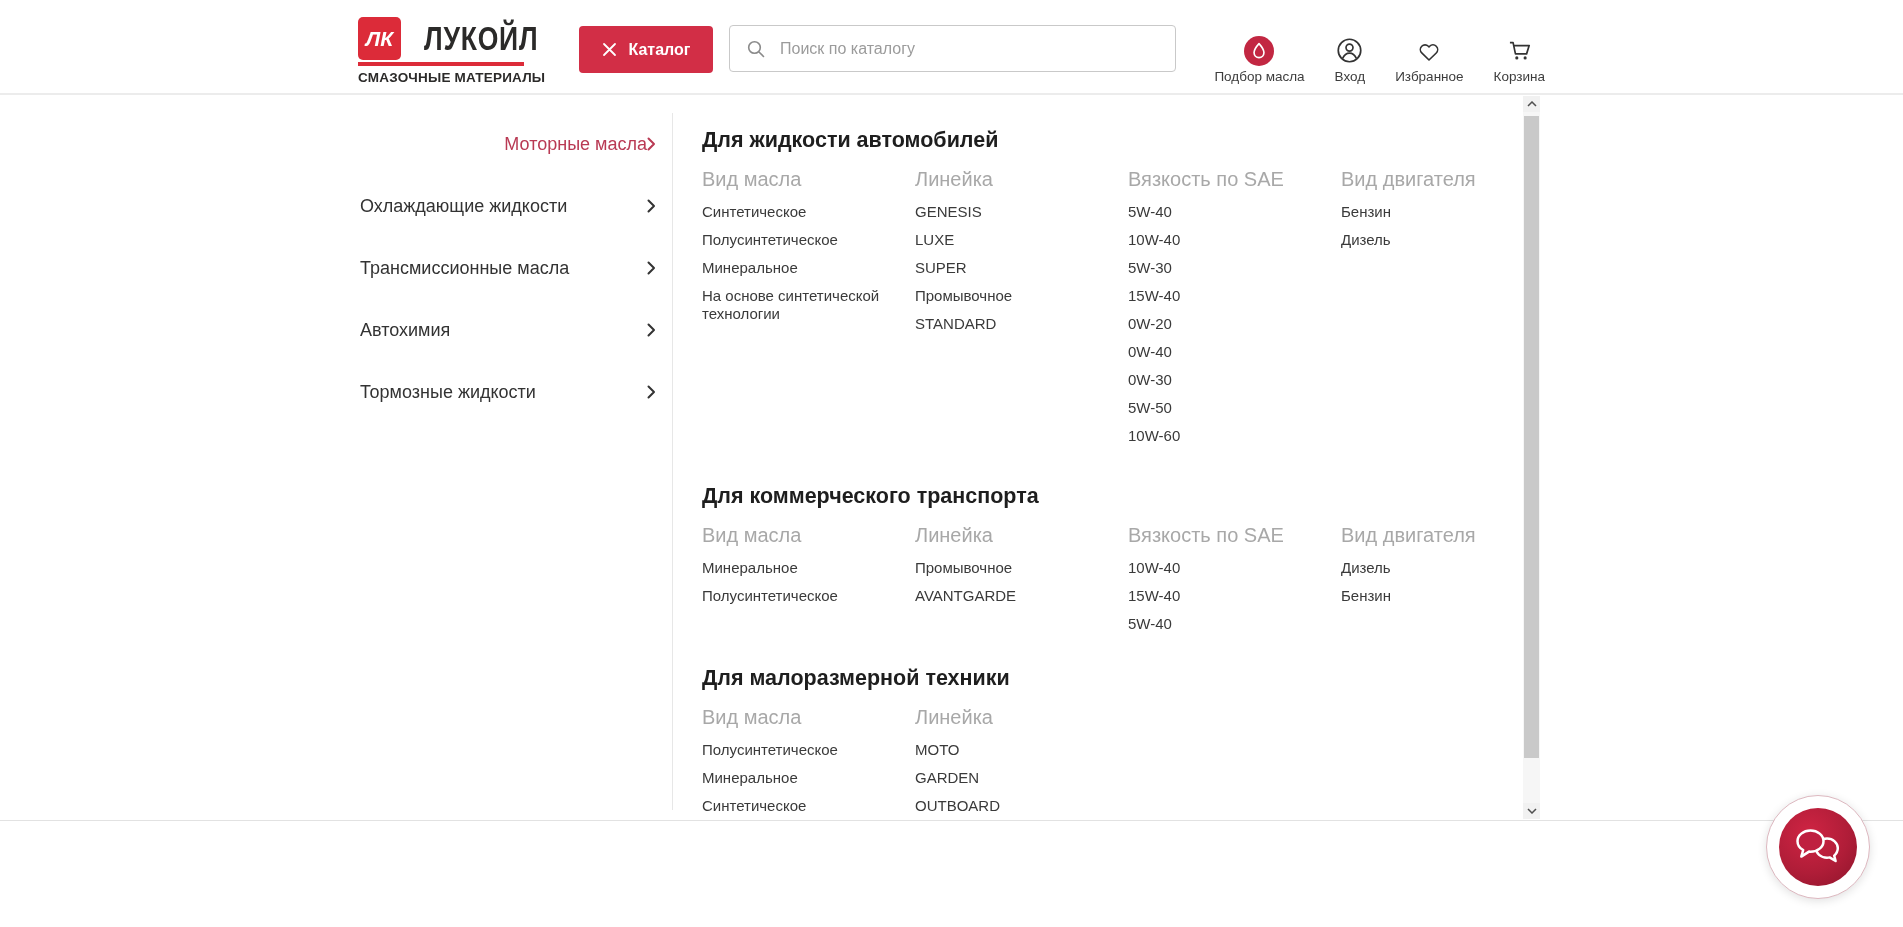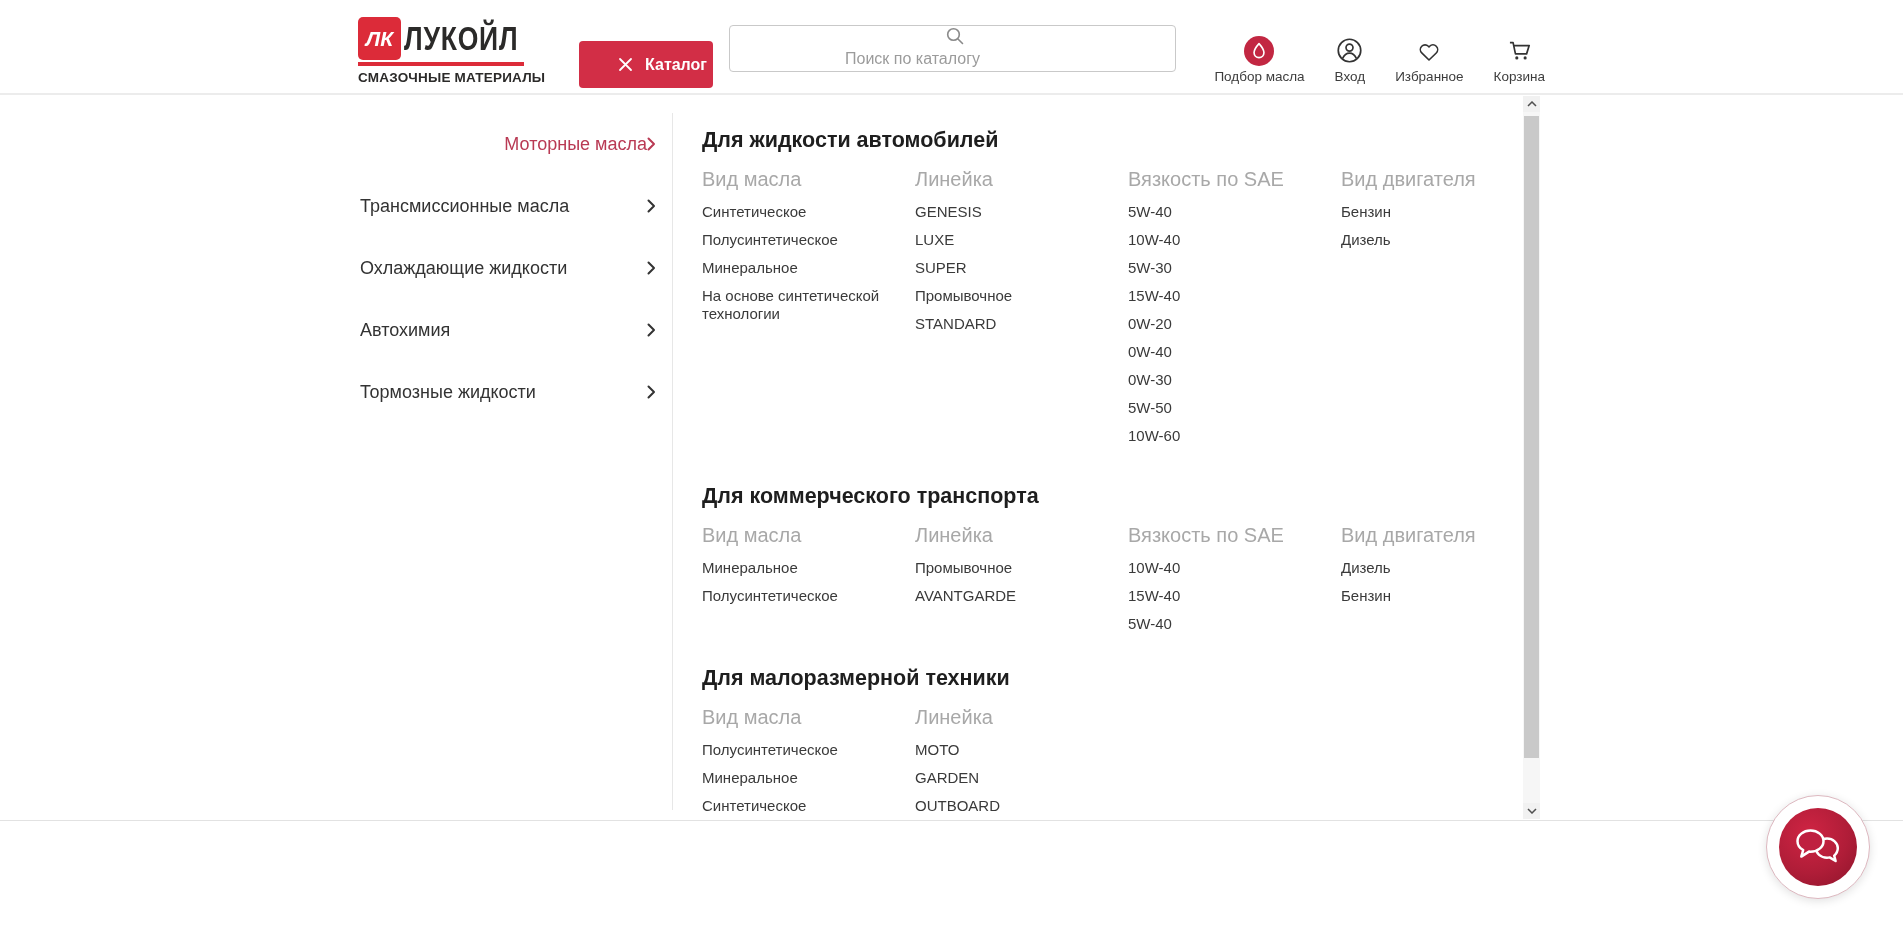--- a/index.html
+++ b/index.html
@@ -6,34 +6,34 @@
   html,body { margin:0; padding:0; }
   body {
     width:1903px; height:927px; background:#ffffff;
     font-family:"Liberation Sans", sans-serif; color:#333; overflow:hidden; position:relative;
   }
   
   .header { height:95px; border-bottom:2px solid #ececec; background:#fff; }
   .header-inner { width:1187px; height:95px; margin:0 auto; position:relative; }
 
   .logo { position:absolute; left:0; top:17px; width:166px; }
-  .logo-row { display:flex; align-items:flex-start; }
+  .logo-row { display:flex; align-items:flex-start;gap:20px; }
   .logo-mark { width:43px; height:43px; background:#dc2b39; border-radius:5px; color:#fff;
     font-weight:700; font-style:italic; font-size:21px; display:flex; align-items:center; justify-content:center; flex:0 0 auto; }
   .logo-title { font-size:34px; font-weight:700; color:#2b2a29; letter-spacing:1px;
     transform:scaleX(0.78); transform-origin:left center; margin-left:3px; white-space:nowrap; line-height:43px; }
   .logo-bar { height:4px; background:#dc2b39; margin-top:2px; }
   .logo-sub { font-size:13.5px; font-weight:700; color:#2b2a29; margin-top:4px; letter-spacing:0.2px; white-space:nowrap; }
 
-  .catalog-btn { position:absolute; left:221px; top:41px; width:134px; height:47px;
+  .catalog-btn { position:absolute; left:221px; top:26px; width:134px; height:47px;
     background:#d22e46; border:none; border-radius:4px; color:#fff; font-family:inherit;
-    font-size:16px; font-weight:700; display:flex; align-items:center; justify-content:flex-end; gap:12px; cursor:pointer; }
+    font-size:16px; font-weight:700; display:flex; align-items:center; justify-content:center; gap:12px; cursor:pointer; }
 
   .search { position:absolute; left:371px; top:25px; width:447px; height:47px;
-    border:1px solid #c9c9c9; border-radius:4px; background:#fff; display:flex; align-items:center;flex-direction:column; }
+    border:1px solid #c9c9c9; border-radius:4px; background:#fff; display:flex; align-items:center; }
   .search svg { margin:0 12px 0 16px; flex:0 0 auto; }
   .search input { border:none; outline:none; flex:1; font-size:16px; font-family:inherit; color:#333; background:transparent; padding-right:10px; }
   .search input::placeholder { color:#9b9b9b; }
 
   .actions { position:absolute; right:0; top:35px; display:flex; }
   .action { display:flex; flex-direction:column; align-items:center; margin-left:30px; cursor:pointer; }
   .action-icon { height:31px; display:flex; align-items:center; justify-content:center; }
   .drop-circle { width:30px; height:30px; border-radius:50%; background:#c22742; display:flex; align-items:center; justify-content:center; }
   .action-label { font-size:13.5px; color:#3d3d3d; margin-top:3px; white-space:nowrap; }
 
@@ -154,29 +154,29 @@
     <div class="sidebar">
       <div class="cat-item active">
         <span>Моторные масла</span>
         <span class="chev">
             <svg width="9" height="14" viewBox="0 0 9 14" fill="none">
               <path d="M1.5 1.5 L7 7 L1.5 12.5" stroke="currentColor" stroke-width="2" stroke-linecap="round" stroke-linejoin="round"></path>
             </svg>
           </span>
       </div>
       <div class="cat-item">
+        <span>Охлаждающие жидкости</span>
+        <span class="chev">
+            <svg width="9" height="14" viewBox="0 0 9 14" fill="none">
+              <path d="M1.5 1.5 L7 7 L1.5 12.5" stroke="currentColor" stroke-width="2" stroke-linecap="round" stroke-linejoin="round"></path>
+            </svg>
+          </span>
+      </div>
+      <div class="cat-item">
         <span>Трансмиссионные масла</span>
-        <span class="chev">
-            <svg width="9" height="14" viewBox="0 0 9 14" fill="none">
-              <path d="M1.5 1.5 L7 7 L1.5 12.5" stroke="currentColor" stroke-width="2" stroke-linecap="round" stroke-linejoin="round"></path>
-            </svg>
-          </span>
-      </div>
-      <div class="cat-item">
-        <span>Охлаждающие жидкости</span>
         <span class="chev">
             <svg width="9" height="14" viewBox="0 0 9 14" fill="none">
               <path d="M1.5 1.5 L7 7 L1.5 12.5" stroke="currentColor" stroke-width="2" stroke-linecap="round" stroke-linejoin="round"></path>
             </svg>
           </span>
       </div>
       <div class="cat-item">
         <span>Автохимия</span>
         <span class="chev">
             <svg width="9" height="14" viewBox="0 0 9 14" fill="none">

